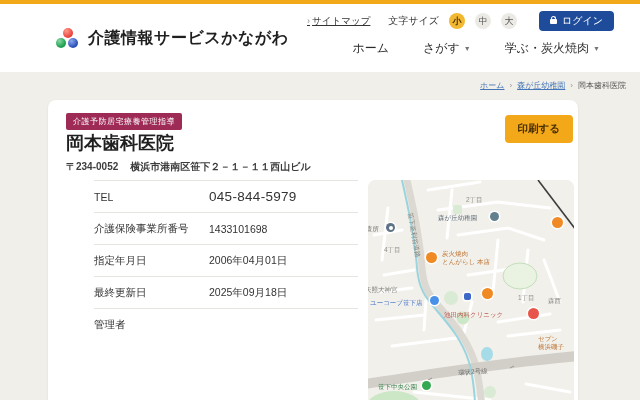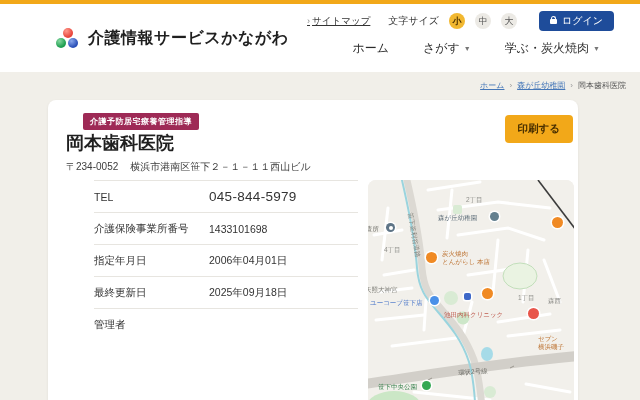--- a/index.html
+++ b/index.html
@@ -30,26 +30,26 @@
     border:1px solid #fff; border-bottom:none; border-radius:2.5px 2.5px 0 0; }
   .mainnav { display:flex; gap:34px; margin-top:9px; margin-right:14px; }
   .mainnav a { font-size:12px; color:#2b2b2b; cursor:pointer; display:flex; align-items:center; gap:4px; }
   .mainnav .arrow { font-size:7px; color:#777; }
   .breadcrumb { position:absolute; top:80px; right:14px; font-size:8px; color:#555;
     display:flex; align-items:center; gap:5px; }
   .breadcrumb a { color:#4577B8; text-decoration:underline; cursor:pointer; }
   .breadcrumb .sep { color:#999; font-size:8px; }
   .card { position:absolute; left:48px; top:100px; width:530px; height:320px; background:#fff;
     border-radius:8px; box-shadow:0 1px 3px rgba(0,0,0,.07); }
-  .badge { position:absolute; left:35px; top:13px; background:#9E2A56; color:#fff;
-    font-size:8px; padding:3px 7px; border-radius:2px; letter-spacing:.5px;font-weight:bold;}
+  .badge { position:absolute; left:18px; top:13px; background:#9E2A56; color:#fff;
+    font-size:8px; padding:3px 7px; border-radius:2px; letter-spacing:.5px;}
   .print { position:absolute; top:15px; right:5px; background:#F2A819; border:none; border-radius:4px;
     color:#4a3000; font-weight:bold; font-size:10.5px; padding:7px 13px; cursor:pointer; }
   h1.facility { position:absolute; left:18px; top:31px; font-size:18px; color:#1f1f1f; }
-  .addr { position:absolute; left:18px; top:60px; font-size:10px; color:#3c3c3c; }
+  .addr { position:absolute; left:18px; top:60px; font-size:10px; color:#3c3c3c;font-weight:bold; }
   .addr .postal { margin-right:12px; }
   .dtable { position:absolute; left:18px; top:80px; width:292px; }
   .row { display:flex; align-items:center; height:32px; border-top:1px solid #E7E5E0;margin-left:28px; }
   .row .th { width:115px; font-size:10.5px; color:#333; flex:none; }
   .row .td { font-size:10.5px; color:#333; }
   .row .td.tel { font-size:13.5px; font-weight:normal; letter-spacing:.3px; }
   
   .map { position:absolute; left:320px; top:80px; width:206px; height:240px;
     border-radius:8px; overflow:hidden; background:#F2F0EB; cursor:grab; }
   .map svg { position:absolute; left:0; top:0; }

